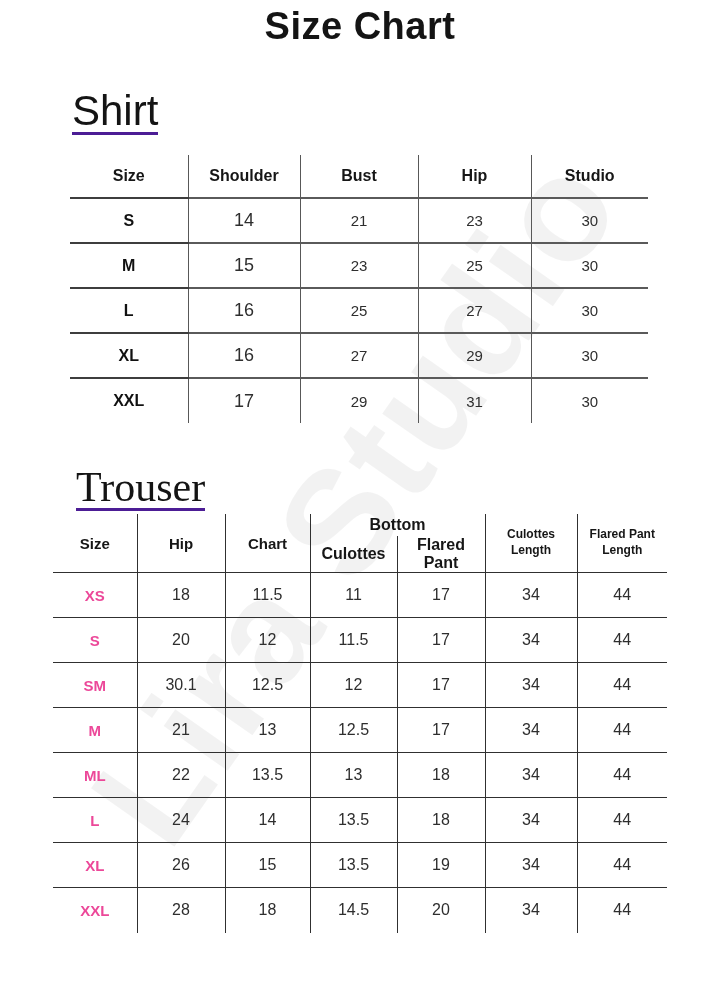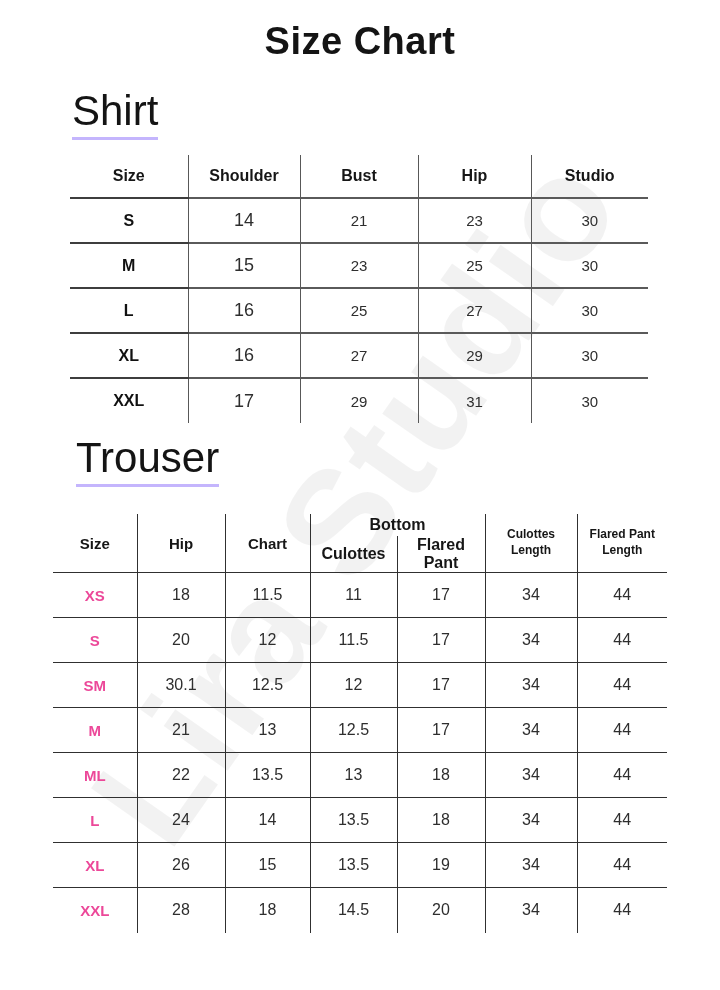--- a/index.html
+++ b/index.html
@@ -28,40 +28,39 @@
     z-index: 0;
     pointer-events: none;
   }
 
   .content { position: relative; z-index: 1; }
 
   
   .title {
     position: absolute;
     left: 0; right: 0;
-    top: 20px;
+    top: 5px;
     text-align: center;
     font-size: 38px;
     font-weight: 800;
     color: #141414;
     letter-spacing: 0.5px;
   }
 
   .section-heading {
     position: absolute;
     font-size: 42px;
     font-weight: 500;
     color: #141414;
     line-height: 1;
-    padding-bottom: 5px;
-    border-bottom: 3px solid #c4b5fd;
+    border-bottom: 3px solid #4c1d95;
     display: inline-block;
   }
   .shirt-heading { left: 72px; top: 90px; }
-  .trouser-heading { left: 76px; top: 437px; }
+  .trouser-heading { left: 76px; top: 466px; font-family: Liberation Serif, serif; }
 
   
   table {
     border-collapse: collapse;
     border-style: hidden; 
     table-layout: fixed;
     position: absolute;
   }
   th, td {
     text-align: center;

